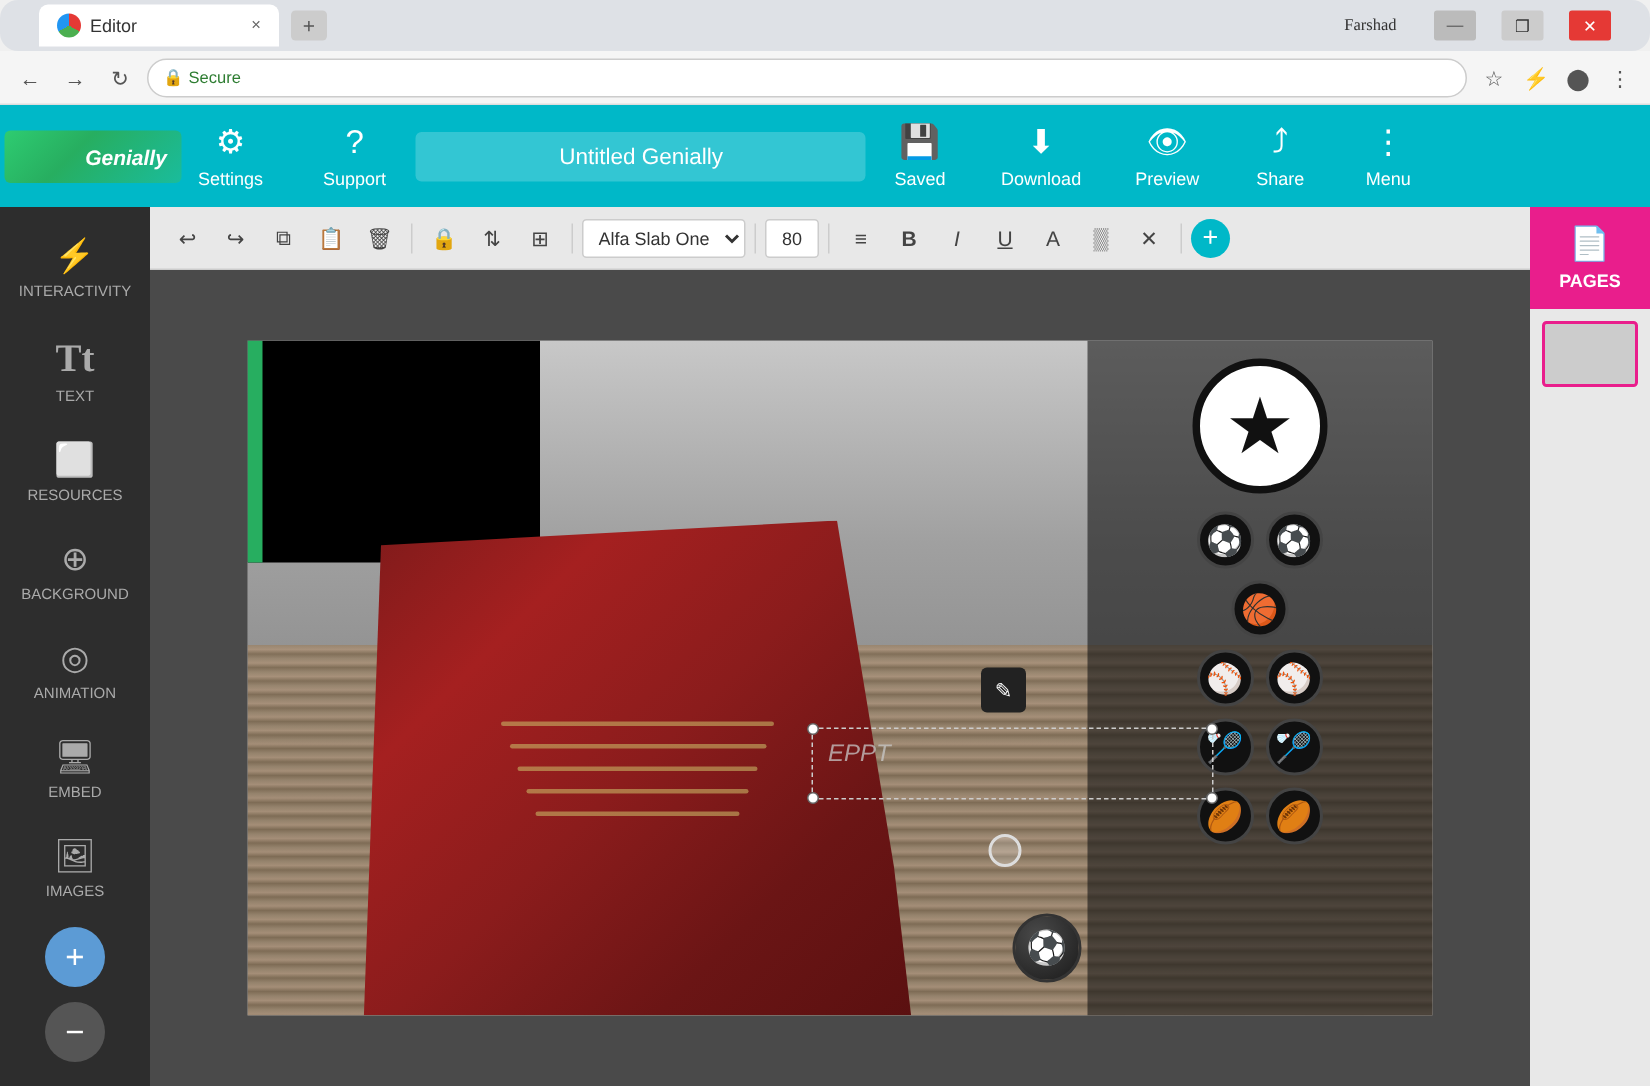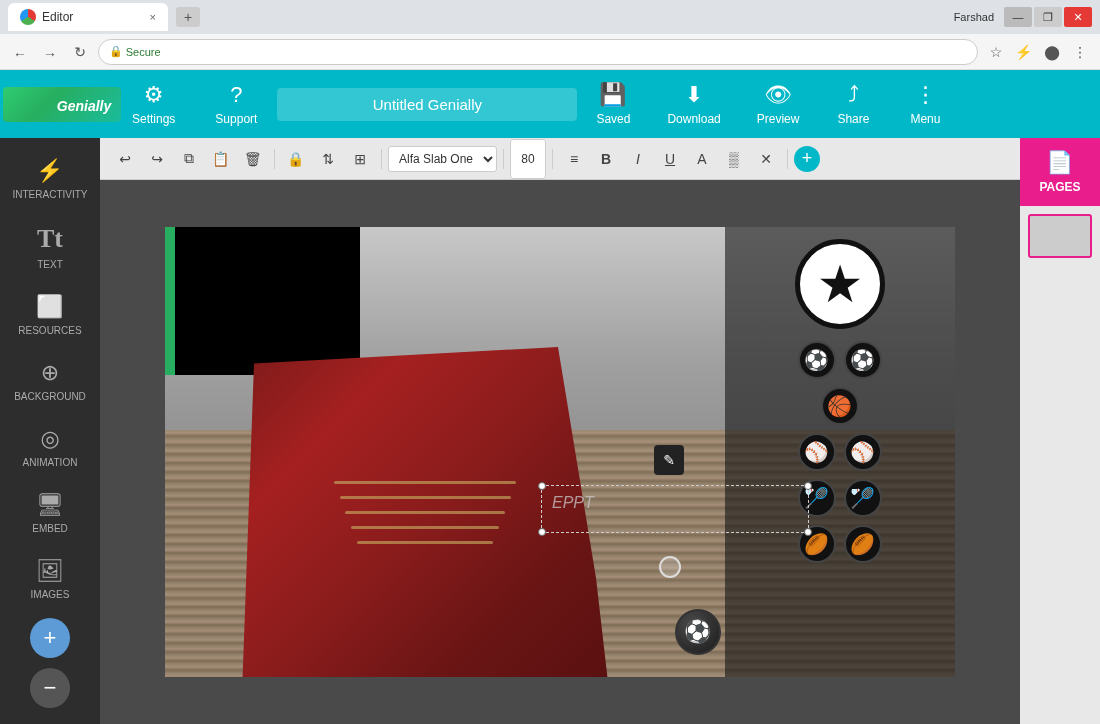--- a/index.html
+++ b/index.html
@@ -4,22 +4,23 @@
   <style>
     * { margin: 0; padding: 0; box-sizing: border-box; }
     body { width: 1100px; height: 724px; overflow: hidden; font-family: Arial, sans-serif; background: #f0f0f0; }
 
     
     .browser-titlebar {
       background: #dee1e6;
       height: 34px;
       display: flex;
       align-items: center;
-      padding: 0 8px;
+      padding: 0 26px;
       gap: 8px;
+      border-radius: 12px;
     }
     .browser-tab {
       background: #fff;
       border-radius: 6px 6px 0 0;
       padding: 6px 12px;
       display: flex;
       align-items: center;
       gap: 6px;
       font-size: 12px;
       color: #333;
@@ -41,21 +42,22 @@
       background: #ccc;
       border-radius: 3px;
       width: 24px; height: 20px;
       display: flex; align-items: center; justify-content: center;
       font-size: 14px; color: #555; cursor: pointer;
     }
     .window-controls {
       margin-left: auto;
       display: flex;
       align-items: center;
-      gap: 2px;
+      gap: 17px;
+      font-family: Liberation Serif, serif;
     }
     .win-username {
       font-size: 11px;
       color: #333;
       margin-right: 8px;
     }
     .win-btn {
       width: 28px; height: 20px;
       display: flex; align-items: center; justify-content: center;
       font-size: 11px; cursor: pointer; color: #333;
@@ -256,21 +258,21 @@
       font-size: 12px;
       color: #333;
       height: 26px;
       cursor: pointer;
     }
     .font-size-input {
       background: #fff;
       border: 1px solid #ccc;
       border-radius: 3px;
       width: 36px;
-      height: 40px;
+      height: 26px;
       text-align: center;
       font-size: 12px;
       color: #333;
     }
     .toolbar-btn-plus {
       width: 26px; height: 26px;
       border-radius: 50%;
       background: #00b8c8;
       display: flex; align-items: center; justify-content: center;
       color: #fff; font-size: 18px; cursor: pointer;

